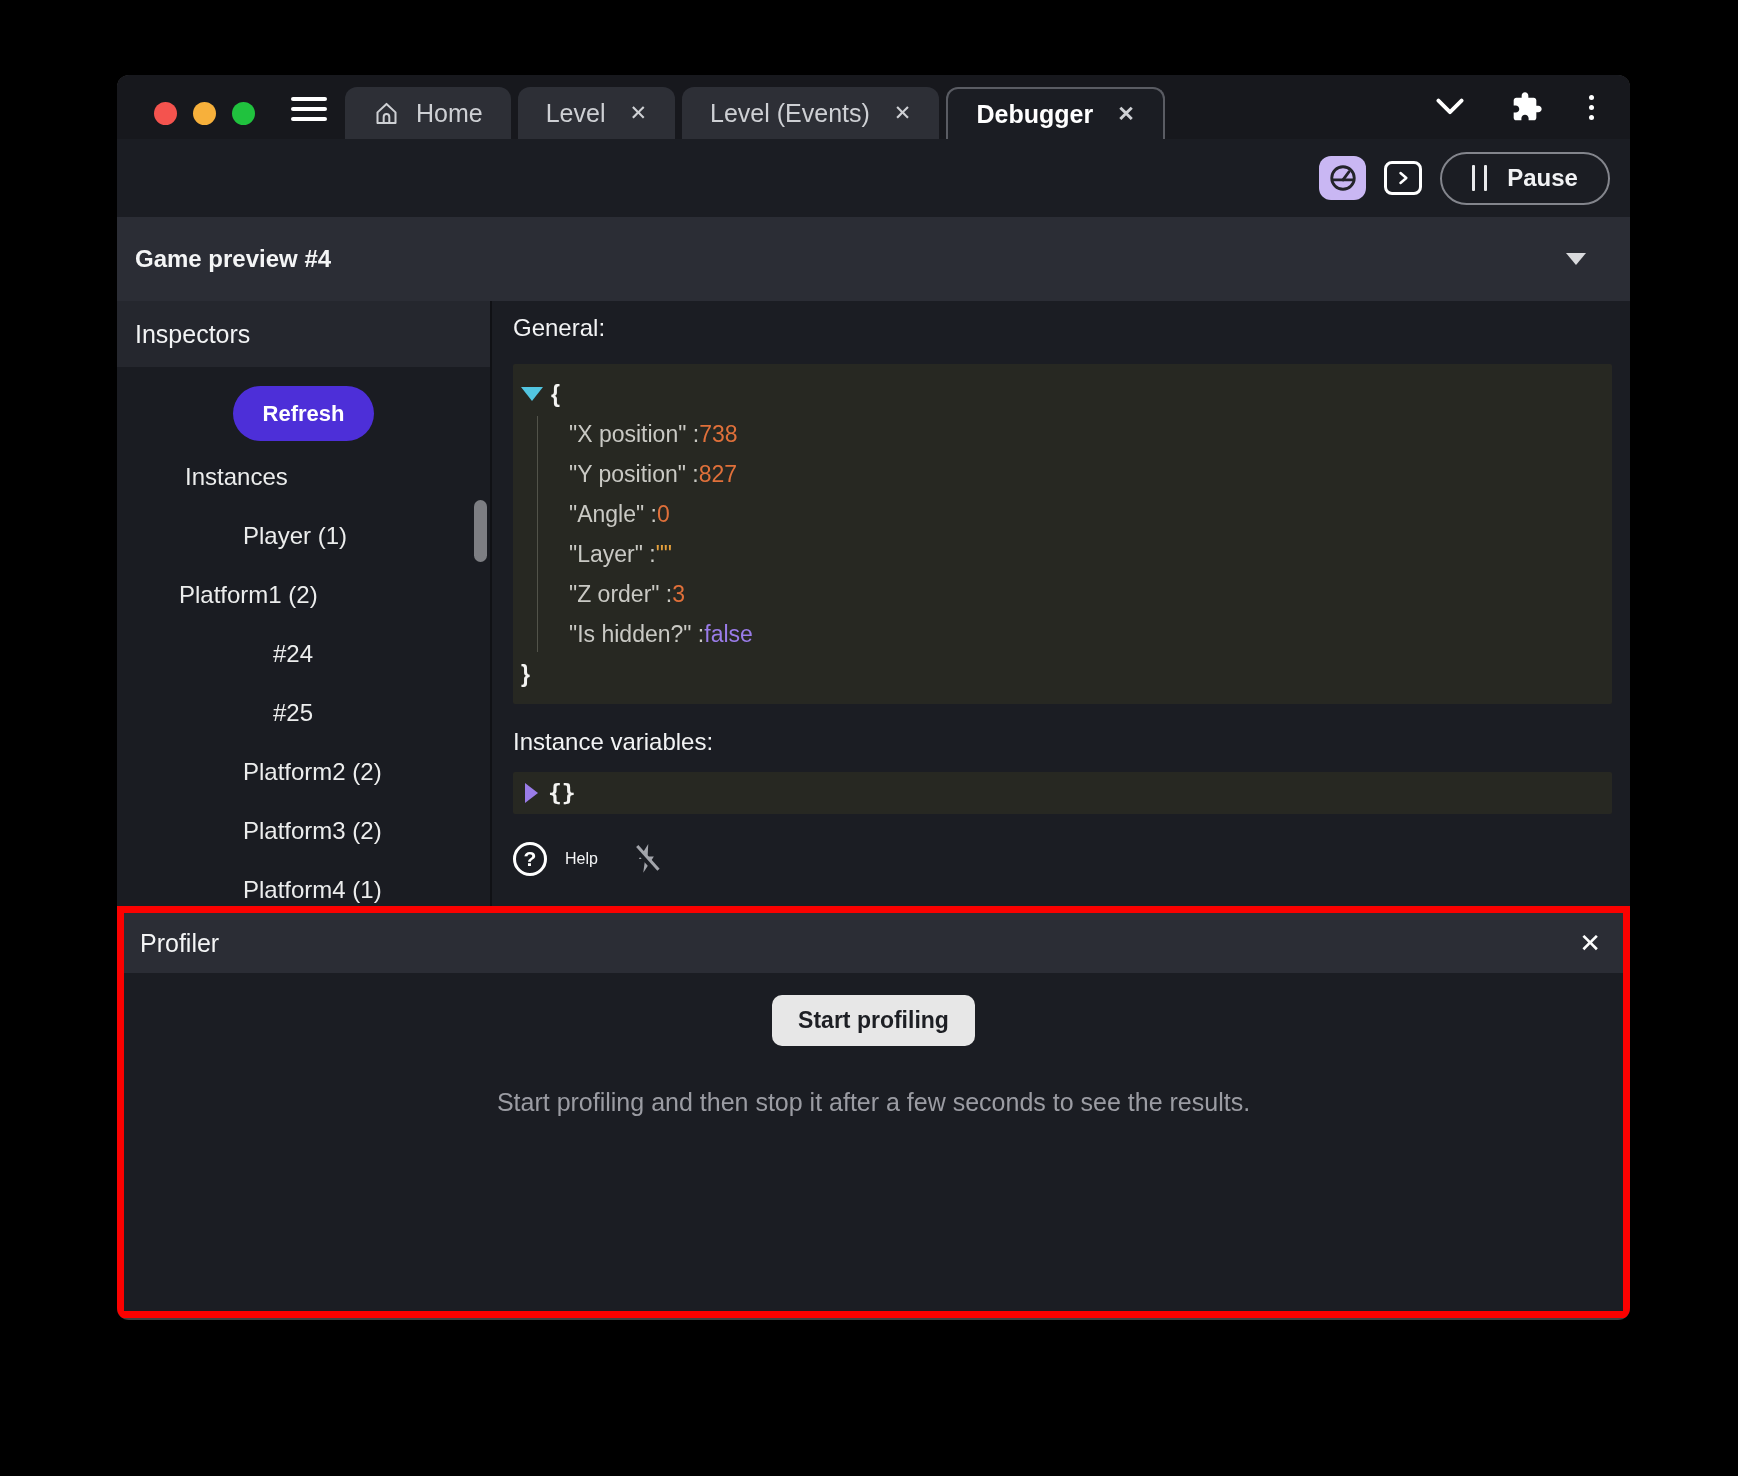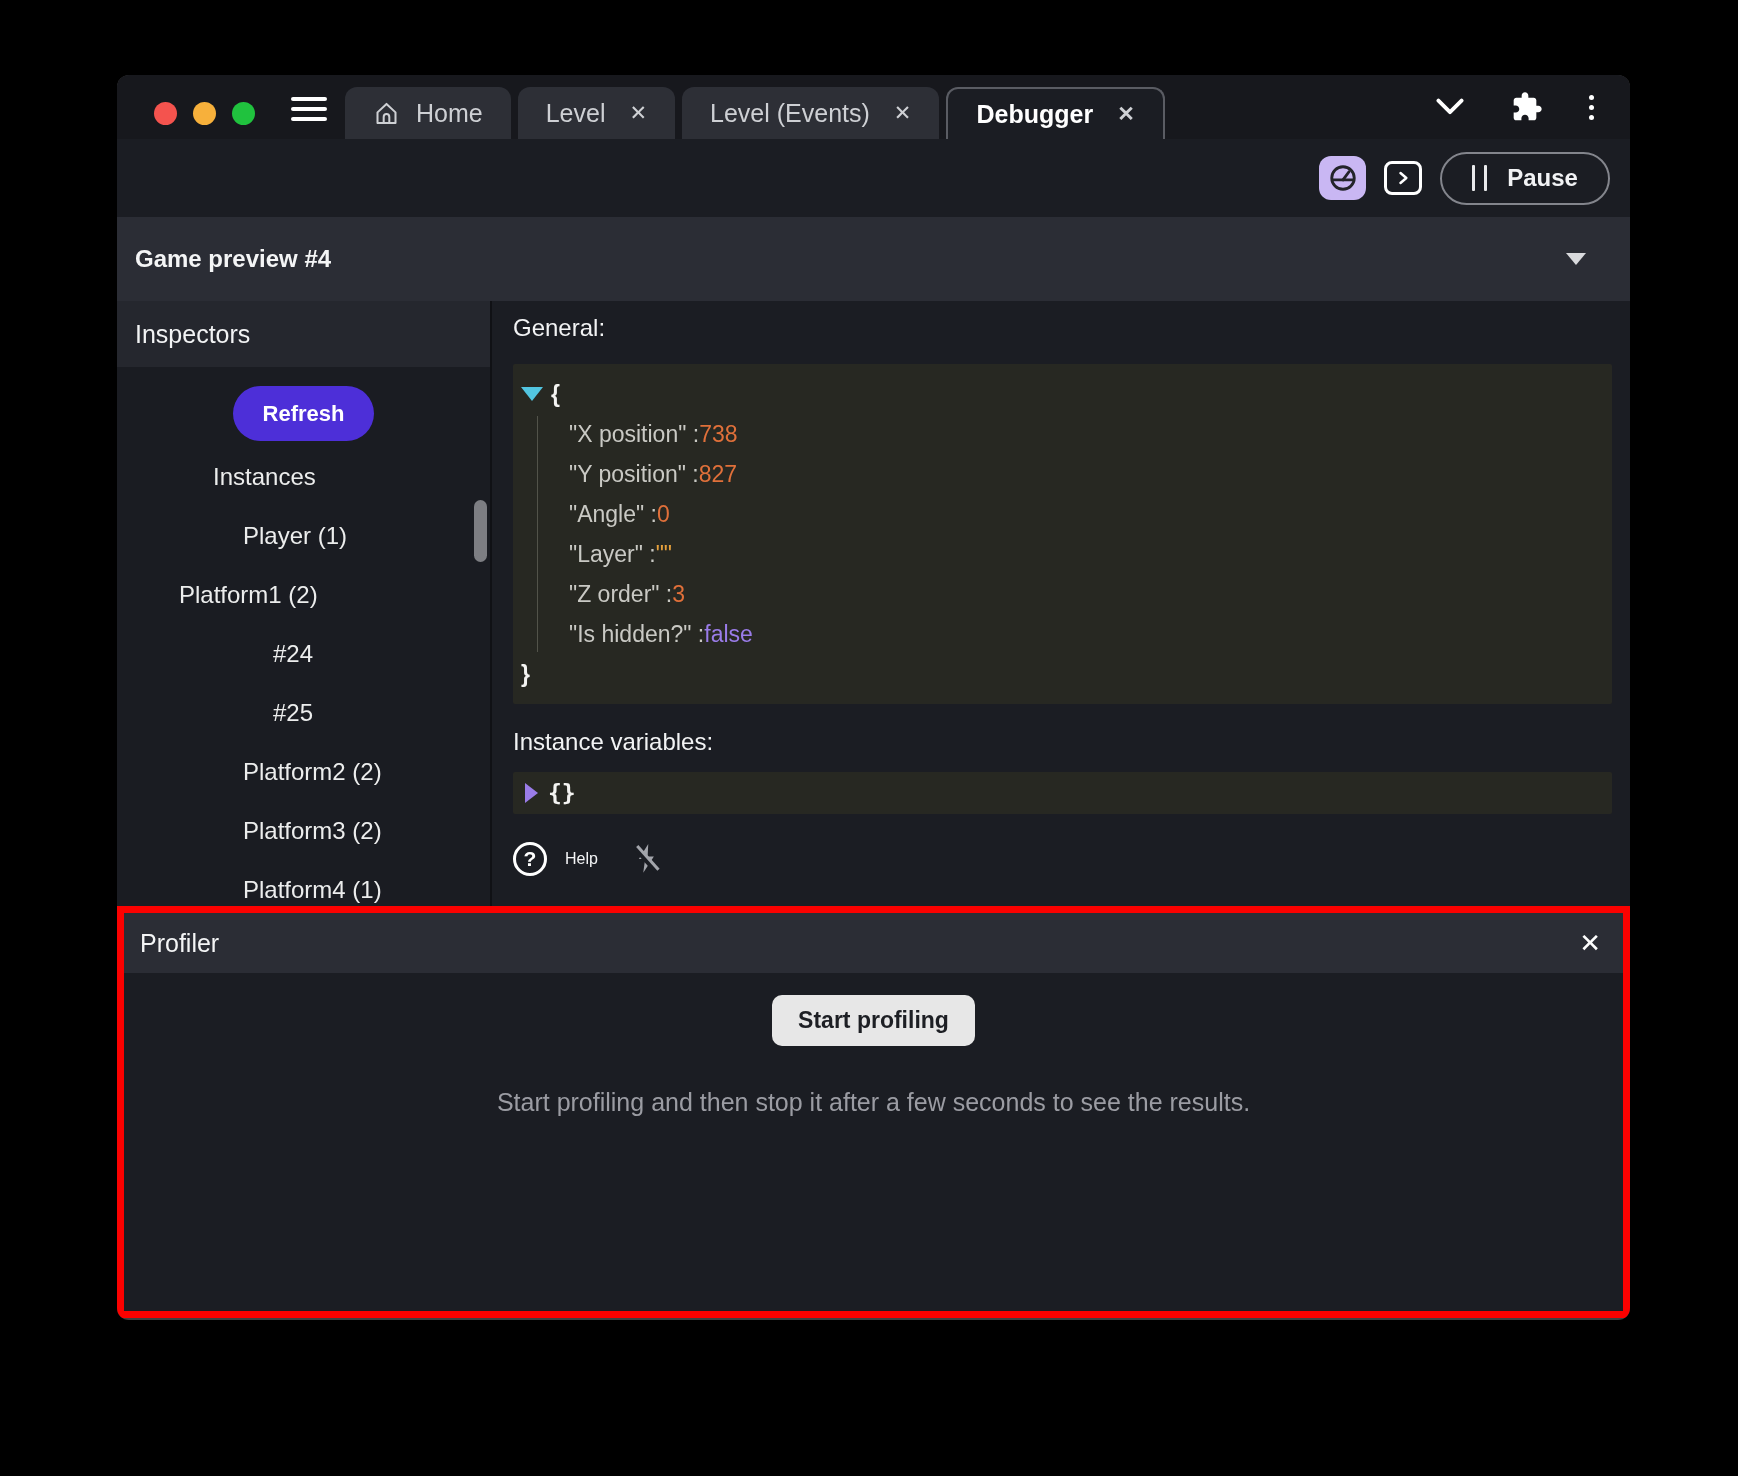--- a/index.html
+++ b/index.html
@@ -177,21 +177,21 @@
       <span class="caret-down"></span>
     </div>
 
     <div class="content">
       <div class="sidebar">
         <div class="sidebar-header">Inspectors</div>
         <div class="refresh-wrap">
           <button class="refresh-btn">Refresh</button>
         </div>
         <div class="tree" id="tree">
-            <div class="tree-item" style="padding-left: 96px;">Instances</div>
+            <div class="tree-item" style="padding-left: 68px;">Instances</div>
             <div class="tree-item" style="padding-left: 126px;">Player (1)</div>
             <div class="tree-item" style="padding-left: 62px;">Platform1 (2)</div>
             <div class="tree-item" style="padding-left: 156px;">#24</div>
             <div class="tree-item" style="padding-left: 156px;">#25</div>
             <div class="tree-item" style="padding-left: 126px;">Platform2 (2)</div>
             <div class="tree-item" style="padding-left: 126px;">Platform3 (2)</div>
             <div class="tree-item" style="padding-left: 126px;">Platform4 (1)</div>
           </div>
         <div class="scroll-thumb"></div>
       </div>

